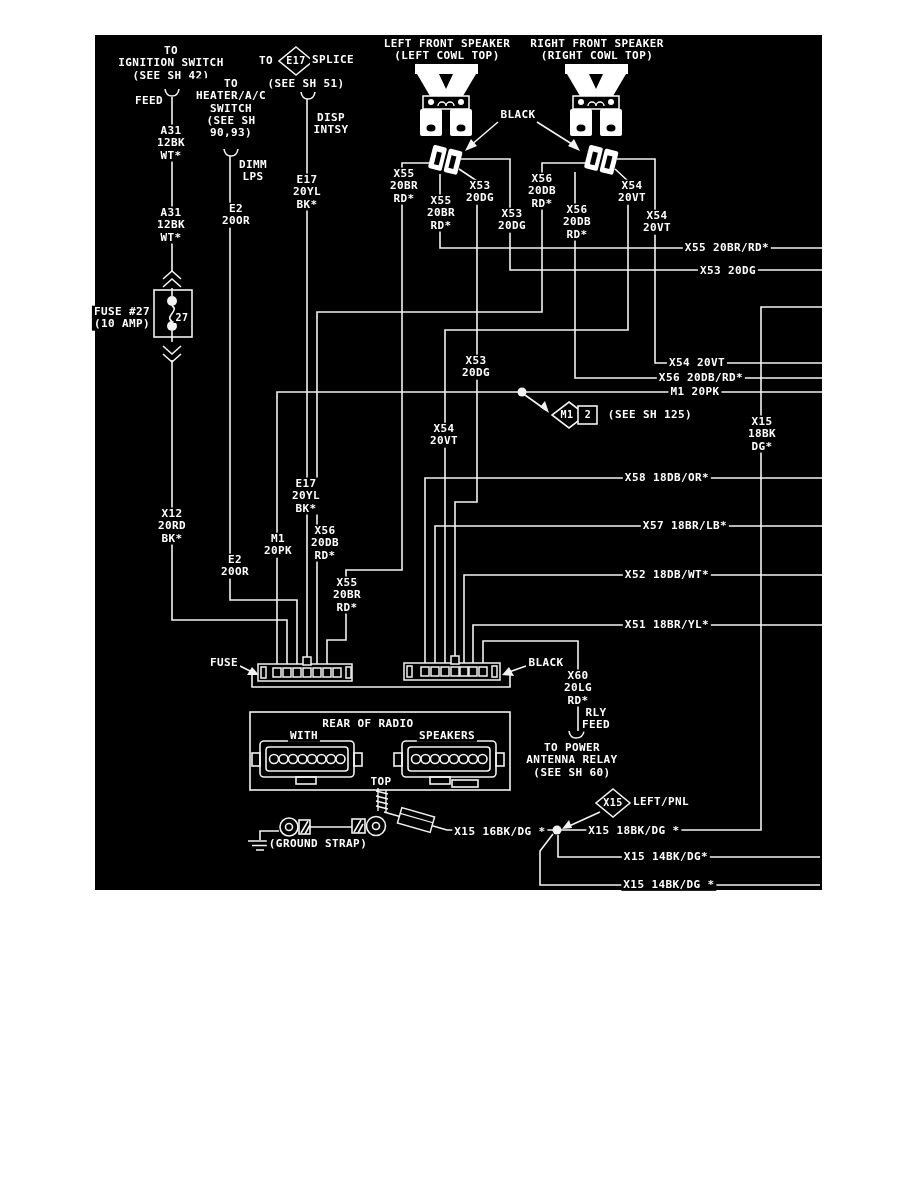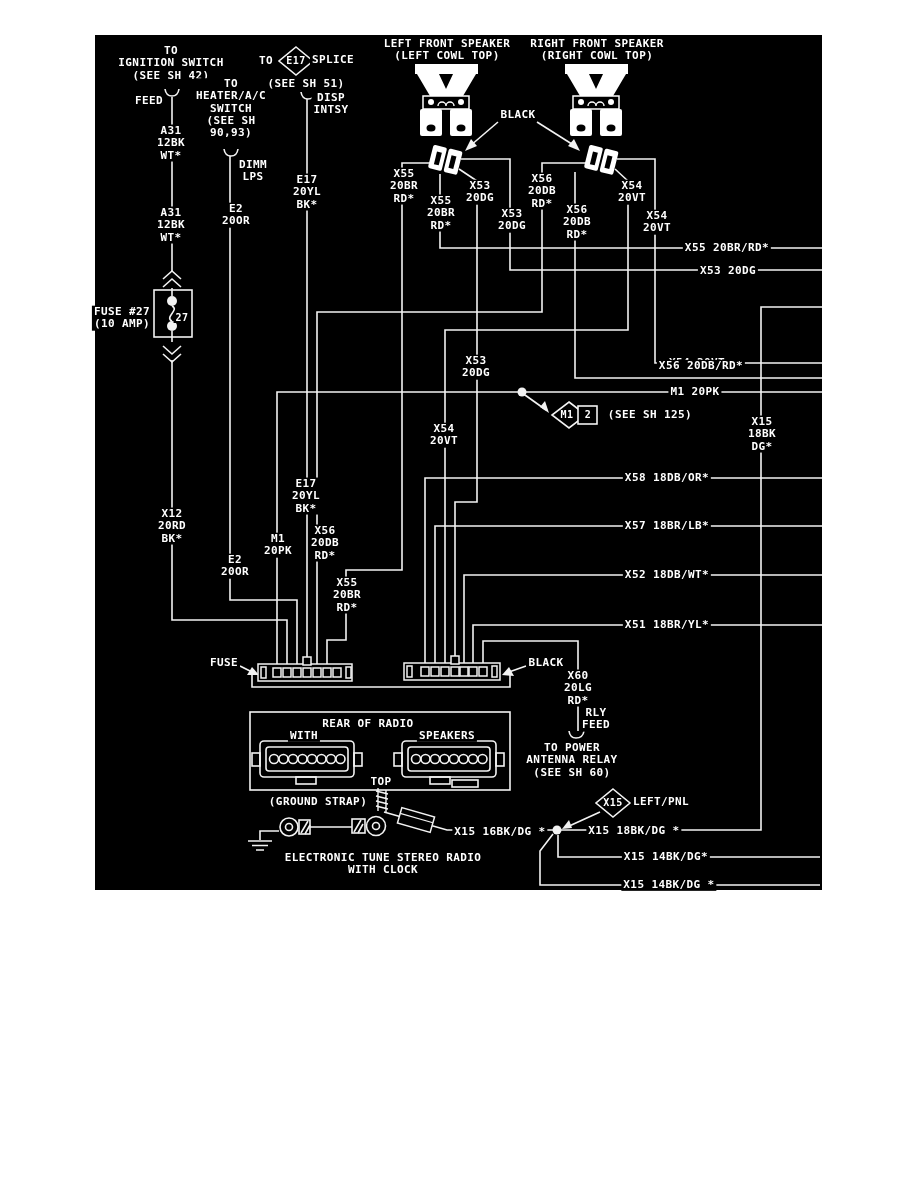--- a/index.html
+++ b/index.html
@@ -253,21 +253,21 @@
 LPS</div>
   <div class="lbl" style="left:236px;top:215px">E2
 20OR</div>
   <div class="lbl" style="left:235px;top:566px">E2
 20OR</div>
 
   <div class="lbl" style="left:266px;top:61px">TO</div>
   <div class="lbl sm" style="left:296px;top:61px;background:transparent">E17</div>
   <div class="lbl" style="left:333px;top:60px">SPLICE</div>
   <div class="lbl" style="left:306px;top:84px">(SEE SH 51)</div>
-  <div class="lbl" style="left:331px;top:104px">DISP
+  <div class="lbl" style="left:331px;top:124px">DISP
 INTSY</div>
   <div class="lbl" style="left:307px;top:192px">E17
 20YL
 BK*</div>
   <div class="lbl" style="left:306px;top:496px">E17
 20YL
 BK*</div>
 
   <div class="lbl" style="left:447px;top:50px">LEFT FRONT SPEAKER
 (LEFT COWL TOP)</div>
@@ -304,51 +304,49 @@
 RD*</div>
   <div class="lbl" style="left:347px;top:595px">X55
 20BR
 RD*</div>
   <div class="lbl" style="left:278px;top:545px">M1
 20PK</div>
 
   <div class="lbl" style="left:727px;top:248px">X55 20BR/RD*</div>
   <div class="lbl" style="left:728px;top:271px">X53 20DG</div>
   <div class="lbl" style="left:697px;top:363px">X54 20VT</div>
-  <div class="lbl" style="left:701px;top:366px">X56 20DB/RD*</div>
+  <div class="lbl" style="left:701px;top:378px">X56 20DB/RD*</div>
   <div class="lbl" style="left:695px;top:392px">M1 20PK</div>
   <div class="lbl" style="left:650px;top:415px">(SEE SH 125)</div>
   <div class="lbl sm" style="left:567px;top:415px;background:transparent">M1</div>
   <div class="lbl sm" style="left:588px;top:415px;background:transparent">2</div>
   <div class="lbl" style="left:667px;top:478px">X58 18DB/OR*</div>
-  <div class="lbl" style="left:667px;top:526px">X57 18BR/LB*</div>
+  <div class="lbl" style="left:685px;top:526px">X57 18BR/LB*</div>
   <div class="lbl" style="left:667px;top:575px">X52 18DB/WT*</div>
   <div class="lbl" style="left:667px;top:625px">X51 18BR/YL*</div>
   <div class="lbl" style="left:762px;top:434px">X15
 18BK
 DG*</div>
 
   <div class="lbl" style="left:224px;top:663px">FUSE</div>
   <div class="lbl" style="left:546px;top:663px">BLACK</div>
   <div class="lbl" style="left:368px;top:724px">REAR OF RADIO</div>
   <div class="lbl" style="left:304px;top:736px">WITH</div>
   <div class="lbl" style="left:447px;top:736px">SPEAKERS</div>
   <div class="lbl" style="left:381px;top:782px">TOP</div>
-  <div class="lbl" style="left:383px;top:864px">ELECTRONIC TUNE STEREO RADIO
-WITH CLOCK</div>
 
   <div class="lbl" style="left:578px;top:688px">X60
 20LG
 RD*</div>
   <div class="lbl" style="left:596px;top:719px">RLY
 FEED</div>
   <div class="lbl" style="left:572px;top:760px">TO POWER
 ANTENNA RELAY
 (SEE SH 60)</div>
 
-  <div class="lbl" style="left:318px;top:802px">(GROUND STRAP)</div>
+  <div class="lbl" style="left:318px;top:844px">(GROUND STRAP)</div>
   <div class="lbl" style="left:500px;top:832px">X15 16BK/DG *</div>
   <div class="lbl" style="left:634px;top:831px">X15 18BK/DG *</div>
   <div class="lbl sm" style="left:613px;top:803px;background:transparent">X15</div>
   <div class="lbl" style="left:661px;top:802px">LEFT/PNL</div>
   <div class="lbl" style="left:666px;top:857px">X15 14BK/DG*</div>
   <div class="lbl" style="left:669px;top:885px">X15 14BK/DG *</div>
 </div>
 
 </body></html>

